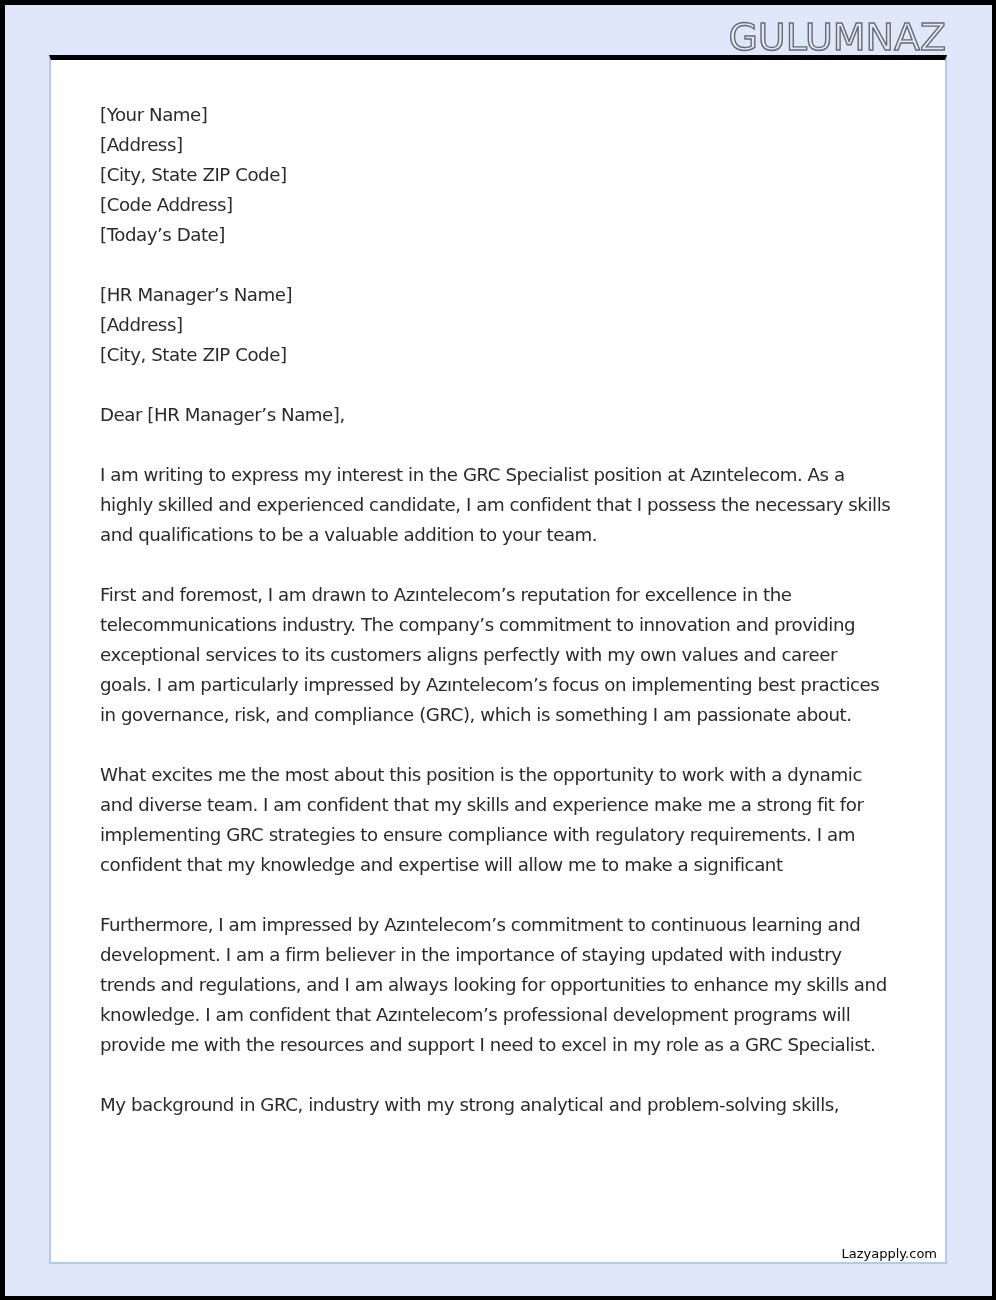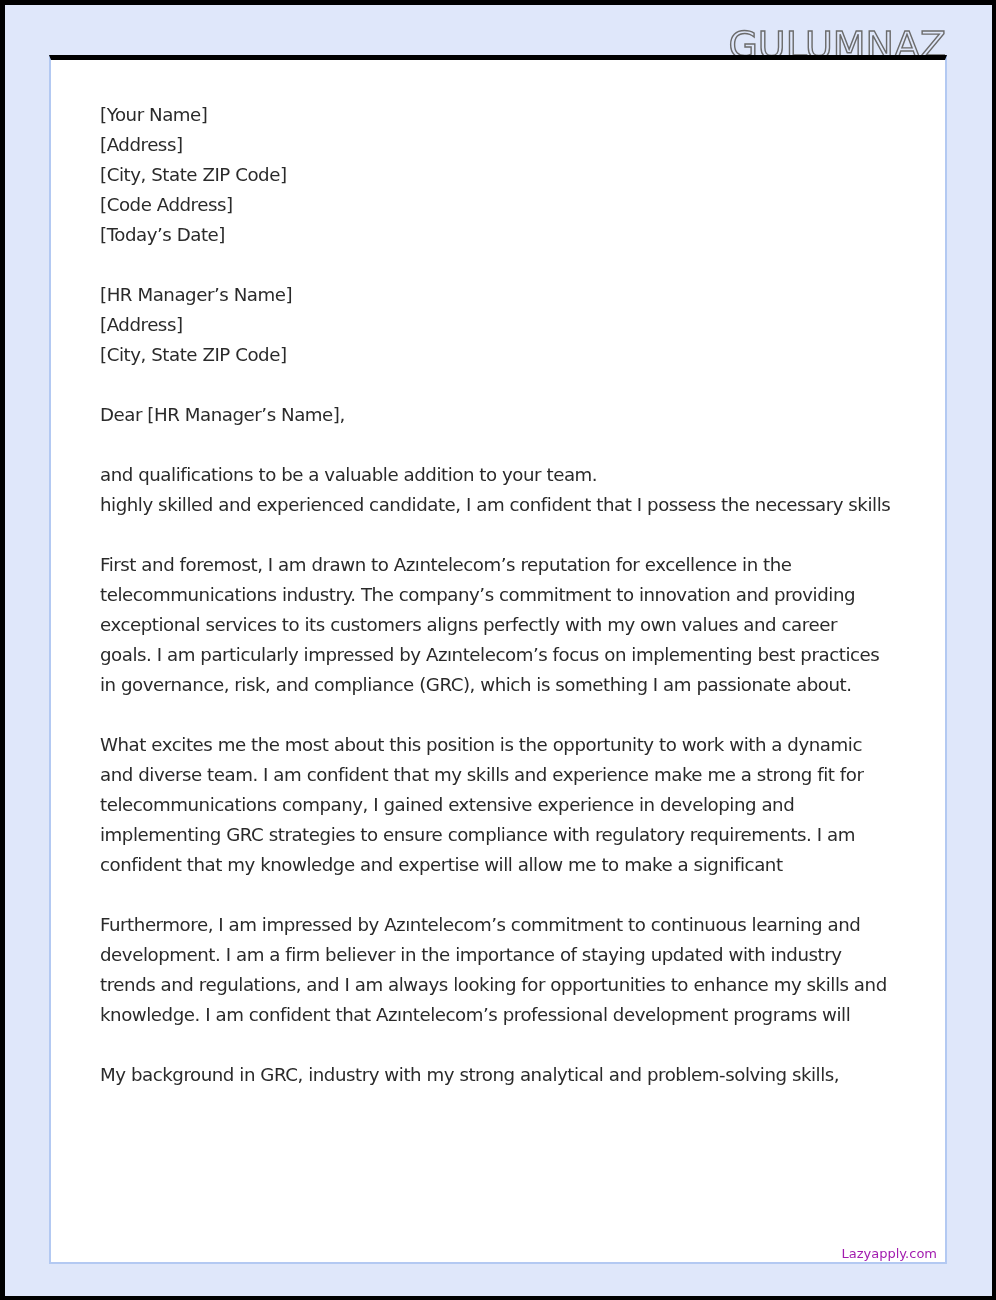--- a/index.html
+++ b/index.html
@@ -7,21 +7,21 @@
     width: 996px; height: 1300px; overflow: hidden;
     background: #000;
     position: relative;
     font-family: "DejaVu Sans", sans-serif;
   }
   .canvas {
     position: absolute; left: 5px; top: 5px; width: 987px; height: 1291px;
     background: #dfe7fa; overflow: hidden;
   }
   .brand {
-    position: absolute; right: 46px; top: 20px;
+    position: absolute; right: 46px; top: 12px;
     font-family: "DejaVu Sans", sans-serif;
     font-size: 38px; letter-spacing: 0px;
     color: #dfe7fa;
     -webkit-text-stroke: 1.4px #6b6b6b;
     line-height: 40px;
   }
   .page {
     position: absolute; left: 44px; top: 50px; width: 894px; height: 1202px;
     background: #fff;
     border-top: 5px solid #000;
@@ -35,21 +35,21 @@
     font-size: 18.2px; line-height: 30px; color: #2a2a2a;
     letter-spacing: -0.45px;
     z-index: 2;
   }
   .letter .line { display: block; white-space: nowrap; }
   .letter .gap { display: block; height: 30px; }
   .letter p { margin: 0 0 30px 0; }
   .watermark {
     position: absolute; right: 55px; top: 1241px;
     font-family: "DejaVu Sans", sans-serif;
-    font-size: 13px; color: #a21caf; z-index: 3;
+    font-size: 13px; color: #000000; z-index: 3;
   }
 </style>
 </head>
 <body>
 
 <div class="canvas">
   <div class="brand">GULUMNAZ</div>
   <div class="page"></div>
 
   <div class="letter">
@@ -64,42 +64,43 @@
     <div>
       <span class="line">[HR Manager’s Name]</span>
       <span class="line">[Address]</span>
       <span class="line">[City, State ZIP Code]</span>
     </div>
     <span class="gap"></span>
     <span class="line">Dear [HR Manager’s Name],</span>
     <span class="gap"></span>
 
     <p>
+      <span class="line">I am writing to express my interest in the GRC Specialist position at Azıntelecom. As a</span>
+      <span class="line">highly skilled and experienced candidate, I am confident that I possess the necessary skills</span>
       <span class="line">and qualifications to be a valuable addition to your team.</span>
-      <span class="line">highly skilled and experienced candidate, I am confident that I possess the necessary skills</span>
     </p>
     <p>
       <span class="line">First and foremost, I am drawn to Azıntelecom’s reputation for excellence in the</span>
       <span class="line">telecommunications industry. The company’s commitment to innovation and providing</span>
       <span class="line">exceptional services to its customers aligns perfectly with my own values and career</span>
       <span class="line">goals. I am particularly impressed by Azıntelecom’s focus on implementing best practices</span>
       <span class="line">in governance, risk, and compliance (GRC), which is something I am passionate about.</span>
     </p>
     <p>
       <span class="line">What excites me the most about this position is the opportunity to work with a dynamic</span>
       <span class="line">and diverse team. I am confident that my skills and experience make me a strong fit for</span>
-      <span class="line">telecommunications company, I gained extensive experience in developing and</span>
       <span class="line">implementing GRC strategies to ensure compliance with regulatory requirements. I am</span>
       <span class="line">confident that my knowledge and expertise will allow me to make a significant</span>
     </p>
     <p>
       <span class="line">Furthermore, I am impressed by Azıntelecom’s commitment to continuous learning and</span>
       <span class="line">development. I am a firm believer in the importance of staying updated with industry</span>
       <span class="line">trends and regulations, and I am always looking for opportunities to enhance my skills and</span>
       <span class="line">knowledge. I am confident that Azıntelecom’s professional development programs will</span>
+      <span class="line">provide me with the resources and support I need to excel in my role as a GRC Specialist.</span>
     </p>
     <p>
       <span class="line">My background in GRC, industry with my strong analytical and problem-solving skills,</span>
     </p>
   </div>
 
   <div class="watermark">Lazyapply.com</div>
 </div>
 
 </body></html>

